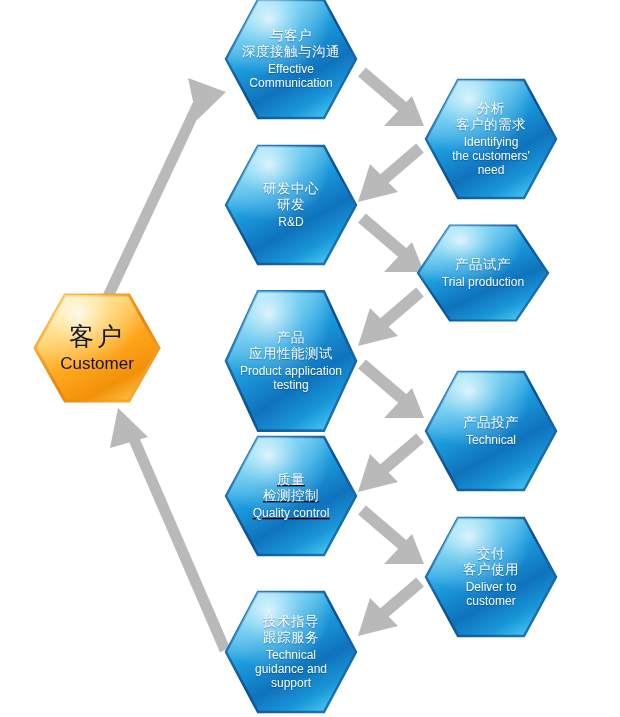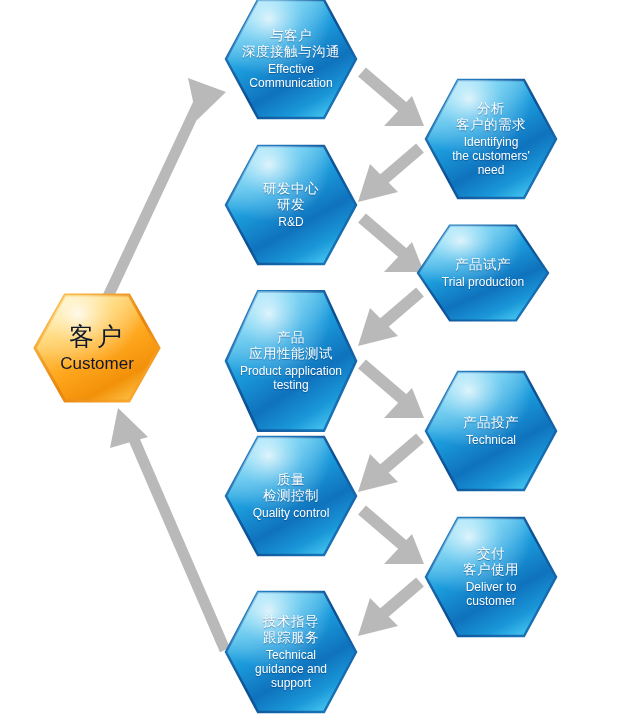--- a/index.html
+++ b/index.html
@@ -258,21 +258,21 @@
     <svg viewBox="0 0 134 122" preserveAspectRatio="none">
       <polygon points="34,2 100,2 132,61 100,120 34,120 2,61" fill="url(#blueGrad)" stroke="url(#blueEdge)" stroke-width="2.5"></polygon>
       <polygon points="34,2 100,2 132,61 100,120 34,120 2,61" fill="url(#blueGloss)"></polygon>
     </svg>
     <span class="label">
       <span class="cn">产品投产</span>
       <span class="en" style="white-space:pre-line">Technical</span>
     </span>
   </div>
 
-  <div class="node blue" style="left:224px; top:435px; width:134px; height:122px; z-index:5;">
+  <div class="node blue" style="left:224px; top:435px; width:134px; height:122px; z-index:5;text-decoration:underline;">
     <svg viewBox="0 0 134 122" preserveAspectRatio="none">
       <polygon points="34,2 100,2 132,61 100,120 34,120 2,61" fill="url(#blueGrad)" stroke="url(#blueEdge)" stroke-width="2.5"></polygon>
       <polygon points="34,2 100,2 132,61 100,120 34,120 2,61" fill="url(#blueGloss)"></polygon>
     </svg>
     <span class="label">
       <span class="cn">质量</span>
       <span class="cn">检测控制</span>
       <span class="en" style="white-space:pre-line">Quality control</span>
     </span>
   </div>

